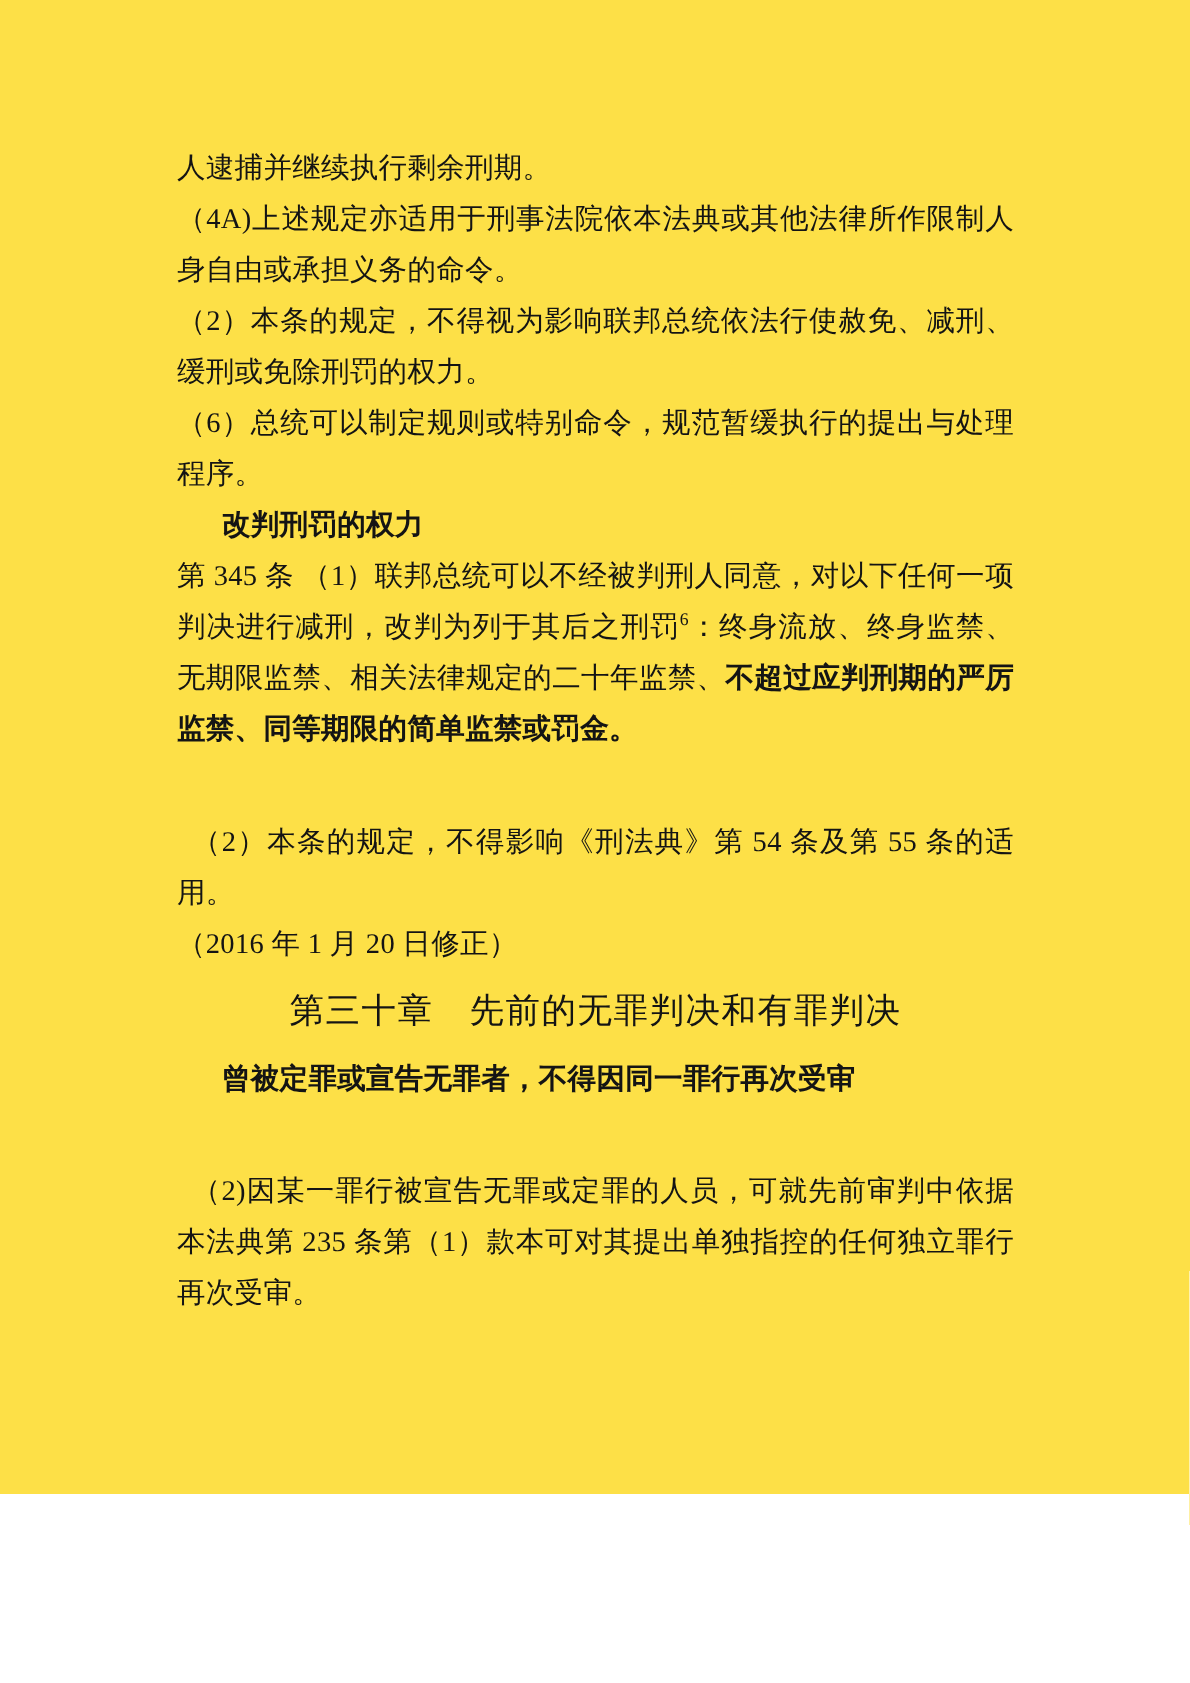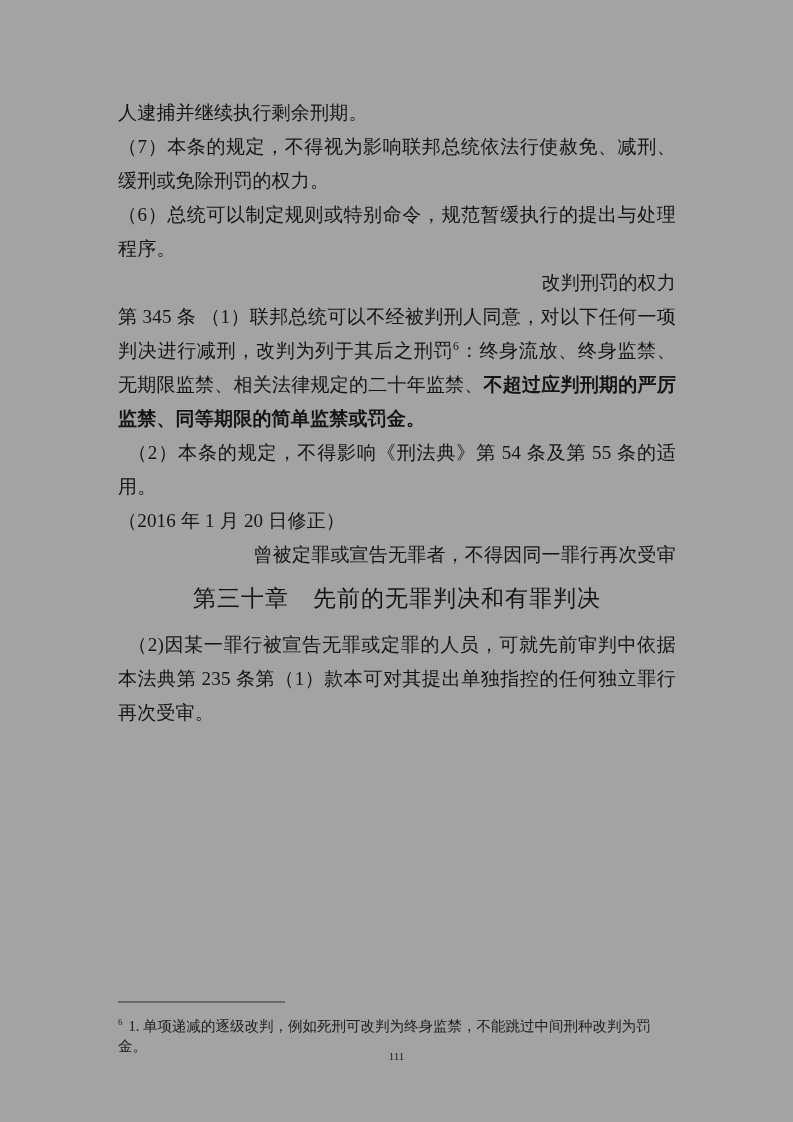--- a/index.html
+++ b/index.html
@@ -3,55 +3,56 @@
 <meta charset="utf-8">
 <style>
   html, body {
     margin: 0;
     padding: 0;
     background: #ffffff;
   }
   .page {
     position: relative;
     width: 793px;
-    height: 1122px;
-    background: #a3a3a3;
+    height: 996px;
+    background: #fde047;
     font-family: "Liberation Serif", "DejaVu Serif", serif;
     color: #141414;
     overflow: hidden;
   }
   .content {
     position: absolute;
     left: 118px;
     top: 96px;
     width: 558px;
   }
   .para {
     margin: 0;
     font-size: 19px;
     line-height: 34px;
     text-align: justify;
     text-justify: inter-ideograph;
     letter-spacing: 0.2px;
   }
   .para.section-heading {
-    font-weight: normal;
+    font-weight: bold;
     text-indent: 30px;
-    text-align: right;
+    text-align: left;
   }
   .para.chapter-title {
     font-size: 23px;
     font-weight: normal;
     text-align: center;
     text-indent: 0;
     margin: 10px 0 12px 0;
     letter-spacing: 1px;
   }
   .para.body-indent {
     text-indent: 10px;
+    margin-top: 41px;
   }
   .bold {
     font-weight: bold;
   }
   sup.fn-ref {
     font-size: 0.62em;
     line-height: 0;
     vertical-align: super;
   }
   .footnote-area {
@@ -85,28 +86,29 @@
     color: #1c1c1c;
   }
 </style>
 </head>
 <body>
 
 <div class="page">
 
   <main class="content">
       <p class="para body"><span>人逮捕并继续执行剩余刑期。</span></p>
-      <p class="para body"><span>（7）本条的规定，不得视为影响联邦总统依法行使赦免、减刑、缓刑或免除刑罚的权力。</span></p>
+      <p class="para body"><span>（4A)上述规定亦适用于刑事法院依本法典或其他法律所作限制人身自由或承担义务的命令。</span></p>
+      <p class="para body"><span>（2）本条的规定，不得视为影响联邦总统依法行使赦免、减刑、缓刑或免除刑罚的权力。</span></p>
       <p class="para body"><span>（6）总统可以制定规则或特别命令，规范暂缓执行的提出与处理程序。</span></p>
       <p class="para section-heading"><span>改判刑罚的权力</span></p>
       <p class="para body"><span>第 345 条 （1）联邦总统可以不经被判刑人同意，对以下任何一项判决进行减刑，改判为列于其后之刑罚</span><sup class="fn-ref">6</sup><span>：终身流放、终身监禁、无期限监禁、相关法律规定的二十年监禁、</span><span class="bold">不超过应判刑期的严厉监禁、同等期限的简单监禁或罚金。</span></p>
       <p class="para body-indent"><span>（2）本条的规定，不得影响《刑法典》第 54 条及第 55 条的适用。</span></p>
       <p class="para body"><span>（2016 年 1 月 20 日修正）</span></p>
+      <p class="para chapter-title"><span>第三十章　先前的无罪判决和有罪判决</span></p>
       <p class="para section-heading"><span>曾被定罪或宣告无罪者，不得因同一罪行再次受审</span></p>
-      <p class="para chapter-title"><span>第三十章　先前的无罪判决和有罪判决</span></p>
       <p class="para body-indent"><span>（2)因某一罪行被宣告无罪或定罪的人员，可就先前审判中依据本法典第 235 条第（1）款本可对其提出单独指控的任何独立罪行再次受审。</span></p>
     </main>
 
   <div class="footnote-area">
     <div class="footnote-rule"></div>
     <p class="footnote-text"><sup class="fn-ref">6</sup><span>1. 单项递减的逐级改判，例如死刑可改判为终身监禁，不能跳过中间刑种改判为罚金。</span></p>
   </div>
 
   <div class="page-number">111</div>
 

